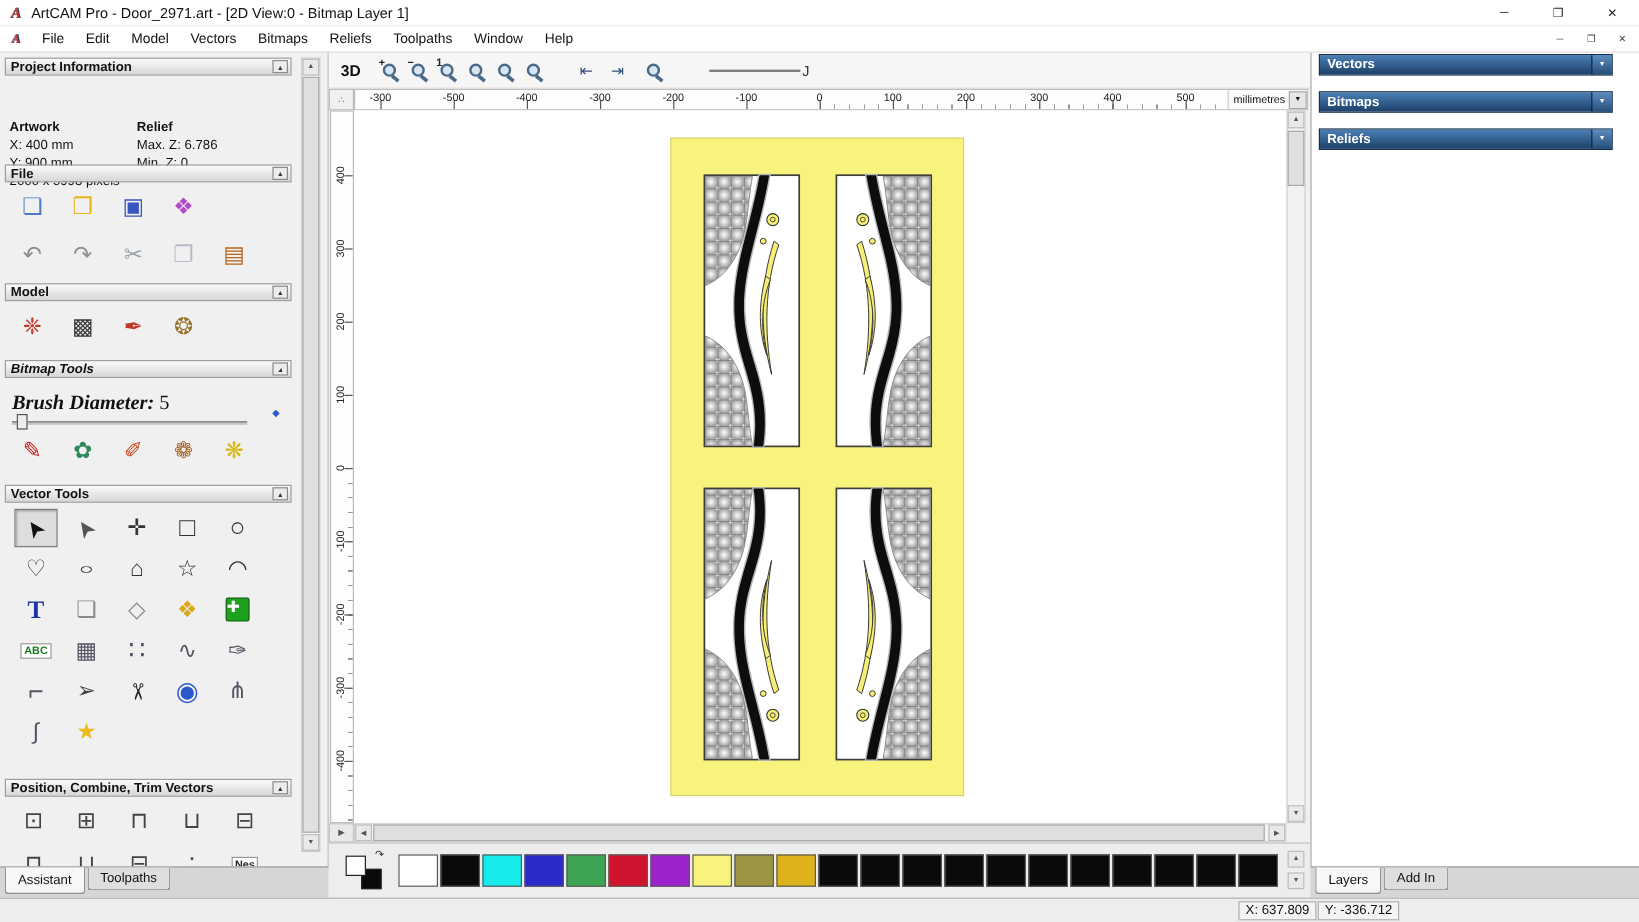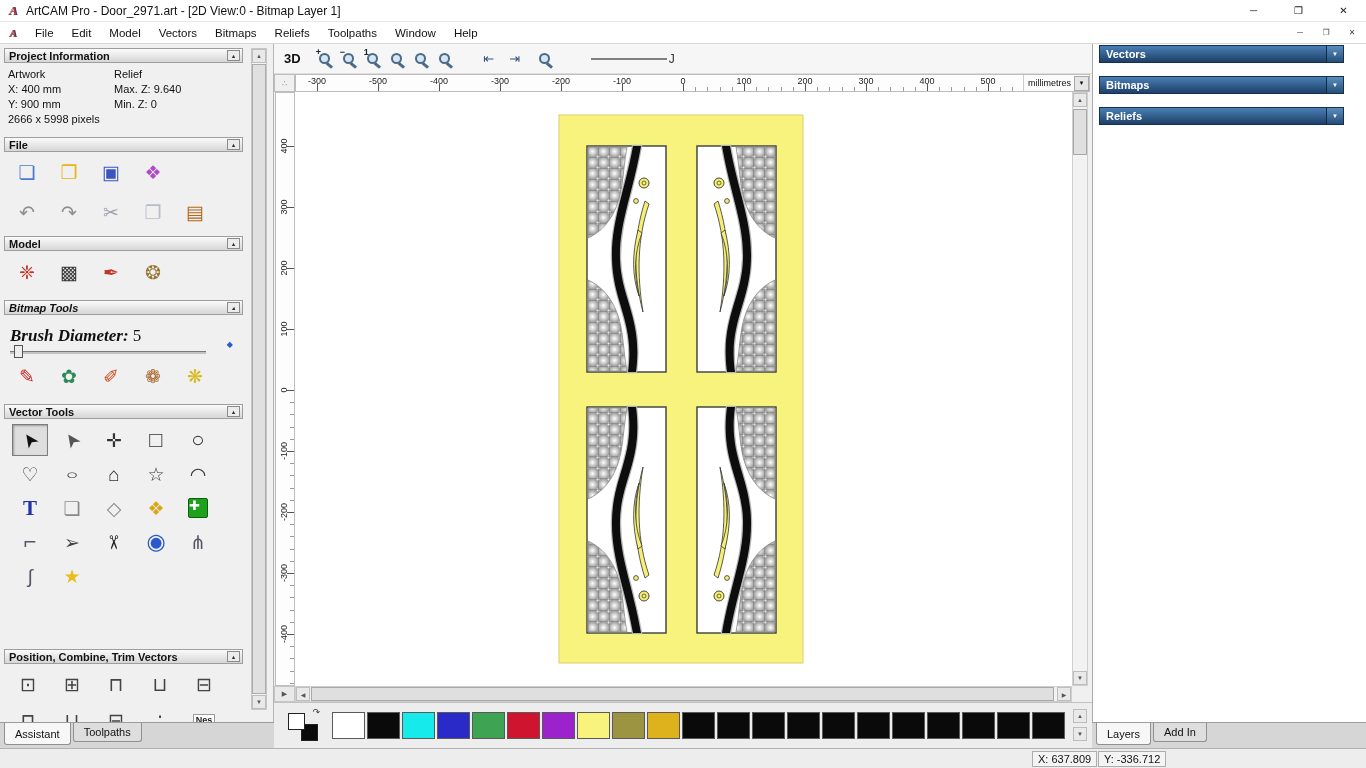--- a/index.html
+++ b/index.html
@@ -30,21 +30,21 @@
   .leftpanel { position:absolute; left:0; top:44px; width:274px; height:678px; background:#f0f0f0;
                border-right:1px solid #b5b5b5; overflow:hidden; }
   .sh { position:absolute; left:4px; right:30px; height:15px; background:linear-gradient(180deg,#fbfbfb,#d6d6d6);
         border:1px solid #9e9e9e; display:flex; align-items:center; padding:0 2px 0 4px;
         font-weight:bold; font-size:11px; }
   .collapse { margin-left:auto; width:13px; height:11px; background:#ececec; border:1px solid #8a8a8a;
               display:flex; align-items:center; justify-content:center; font-size:6px; color:#333; }
   #ph { top:4px; } #fh { top:93px; } #mh { top:192px; } #bh { top:256px;font-style:italic; } #vh { top:360px; } #posh { top:605px; }
   .info { position:absolute; left:8px; top:24px; right:34px; display:grid;
           grid-template-columns:106px 1fr; row-gap:3px; font-size:11px; }
-  .info .hd { font-weight:normal; }
+  .info .hd { font-weight:bold;margin-top:32px; }
   .row { position:absolute; left:0; display:flex; gap:8px; padding-left:10px; }
   #file-row1 { top:112px; } #file-row2 { top:152px; } #model-row1 { top:212px; }
   #bitmap-row1 { top:316px; } #pos-row1 { top:624px; } #pos-row2 { top:660px; }
   .icon { width:34px; height:32px; display:flex; align-items:center; justify-content:center; font-size:19px; }
   .icon .g { display:inline-block; line-height:1; }
   .brush-row { position:absolute; left:10px; top:282px; font-size:17px;font-family:Liberation Serif, serif; }
   .brush-row .lbl { font-weight:bold; font-style:italic; }
   .groove { position:absolute; left:10px; top:307px; width:196px; height:3px; background:#c2c2c2; border-top:1px solid #7a7a7a; }
   .sl-thumb { position:absolute; left:14px; top:301px; width:9px; height:13px; background:#ededed; border:1px solid #555; }
   .sl-marker { position:absolute; right:40px; top:296px; font-size:8px; color:#2b58cc; }
@@ -182,21 +182,21 @@
   <div class="leftpanel">
 
     <div class="sh" id="ph">
       <span>Project Information</span>
       <span class="collapse">▴</span>
     </div>
     <div class="info">
       <span class="hd">Artwork</span>
       <span class="hd">Relief</span>
       <span>X: 400 mm</span>
-      <span>Max. Z: 9.640</span>
+      <span>Max. Z: 6.786</span>
       <span>Y: 900 mm</span>
       <span>Min. Z: 0</span>
       <span>2666 x 5998 pixels</span>
       <span></span>
     </div>
 
     <div class="sh" id="fh">
       <span>File</span>
       <span class="collapse">▴</span>
     </div>
@@ -327,20 +327,37 @@
             <span class="g">❏</span>
           </span>
           <span class="icon vcell" style="color: rgb(138, 138, 138);">
             <span class="g">◇</span>
           </span>
           <span class="icon vcell" style="color: rgb(216, 168, 24);">
             <span class="g">❖</span>
           </span>
           <span class="icon vcell" style="color: rgb(255, 255, 255);">
             <span class="g greenbox">✚</span>
+          </span>
+        </div>
+        <div class="vrow">
+          <span class="icon vcell" style="color: rgb(31, 122, 31);">
+            <span class="g abcbox">ABC</span>
+          </span>
+          <span class="icon vcell" style="color: rgb(85, 85, 102);">
+            <span class="g">▦</span>
+          </span>
+          <span class="icon vcell" style="color: rgb(85, 85, 102);">
+            <span class="g big">∷</span>
+          </span>
+          <span class="icon vcell" style="color: rgb(85, 85, 102);">
+            <span class="g">∿</span>
+          </span>
+          <span class="icon vcell" style="color: rgb(85, 85, 102);">
+            <span class="g">✑</span>
           </span>
         </div>
         <div class="vrow">
           <span class="icon vcell" style="color: rgb(85, 85, 102);">
             <span class="g big">⌐</span>
           </span>
           <span class="icon vcell" style="color: rgb(68, 68, 68);">
             <span class="g">➢</span>
           </span>
           <span class="icon vcell" style="color: rgb(34, 34, 34);">

